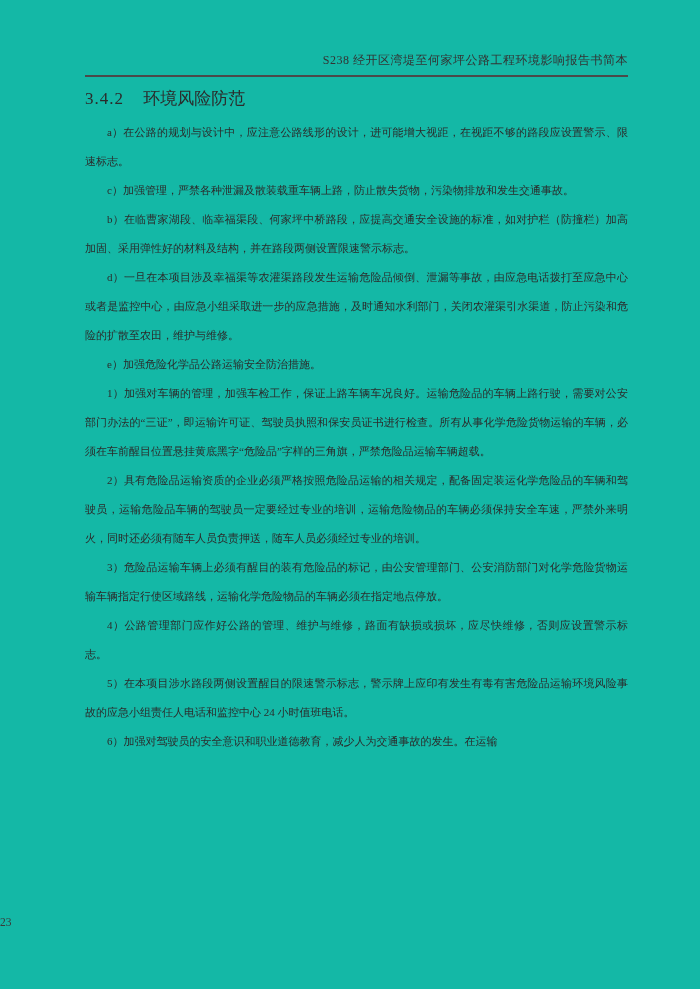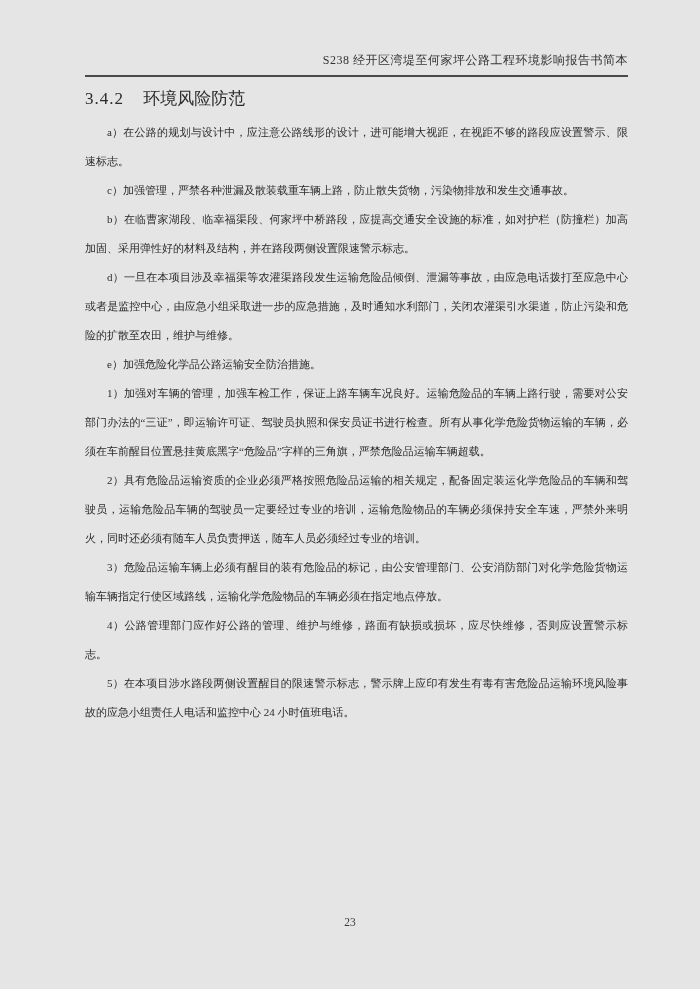--- a/index.html
+++ b/index.html
@@ -4,21 +4,21 @@
 <style>
   html, body {
     margin: 0;
     padding: 0;
     background: #fdfdfd;
   }
   .page {
     position: relative;
     width: 700px;
     height: 989px;
-    background: #e5e5e5;
+    background: #14b8a6;
     color: #2b2b2b;
     font-family: "Liberation Serif", "DejaVu Serif", serif;
     overflow: hidden;
   }
   .header {
     position: absolute;
     top: 52px;
     left: 85px;
     width: 543px;
     text-align: right;
@@ -52,21 +52,20 @@
     text-align: justify;
     text-justify: inter-ideograph;
     text-indent: 2em;
     color: #2b2b2b;
   }
   .footer {
     position: absolute;
     top: 916px;
     left: 0;
     width: 700px;
-    text-align: center;
     font-size: 11.5px;
     color: #3a3a3a;
   }
 </style>
 </head>
 <body>
 
 <div class="page">
 
   <div class="header">
@@ -83,20 +82,21 @@
     <p class="para">a）在公路的规划与设计中，应注意公路线形的设计，进可能增大视距，在视距不够的路段应设置警示、限速标志。</p>
     <p class="para">c）加强管理，严禁各种泄漏及散装载重车辆上路，防止散失货物，污染物排放和发生交通事故。</p>
     <p class="para">b）在临曹家湖段、临幸福渠段、何家坪中桥路段，应提高交通安全设施的标准，如对护栏（防撞栏）加高加固、采用弹性好的材料及结构，并在路段两侧设置限速警示标志。</p>
     <p class="para">d）一旦在本项目涉及幸福渠等农灌渠路段发生运输危险品倾倒、泄漏等事故，由应急电话拨打至应急中心或者是监控中心，由应急小组采取进一步的应急措施，及时通知水利部门，关闭农灌渠引水渠道，防止污染和危险的扩散至农田，维护与维修。</p>
     <p class="para">e）加强危险化学品公路运输安全防治措施。</p>
     <p class="para">1）加强对车辆的管理，加强车检工作，保证上路车辆车况良好。运输危险品的车辆上路行驶，需要对公安部门办法的“三证”，即运输许可证、驾驶员执照和保安员证书进行检查。所有从事化学危险货物运输的车辆，必须在车前醒目位置悬挂黄底黑字“危险品”字样的三角旗，严禁危险品运输车辆超载。</p>
     <p class="para">2）具有危险品运输资质的企业必须严格按照危险品运输的相关规定，配备固定装运化学危险品的车辆和驾驶员，运输危险品车辆的驾驶员一定要经过专业的培训，运输危险物品的车辆必须保持安全车速，严禁外来明火，同时还必须有随车人员负责押送，随车人员必须经过专业的培训。</p>
     <p class="para">3）危险品运输车辆上必须有醒目的装有危险品的标记，由公安管理部门、公安消防部门对化学危险货物运输车辆指定行使区域路线，运输化学危险物品的车辆必须在指定地点停放。</p>
     <p class="para">4）公路管理部门应作好公路的管理、维护与维修，路面有缺损或损坏，应尽快维修，否则应设置警示标志。</p>
     <p class="para">5）在本项目涉水路段两侧设置醒目的限速警示标志，警示牌上应印有发生有毒有害危险品运输环境风险事故的应急小组责任人电话和监控中心 24 小时值班电话。</p>
+    <p class="para">6）加强对驾驶员的安全意识和职业道德教育，减少人为交通事故的发生。在运输</p>
 
   </div>
 
   <div class="footer">
     <span>23</span>
   </div>
 
 </div>
 
 </body></html>

